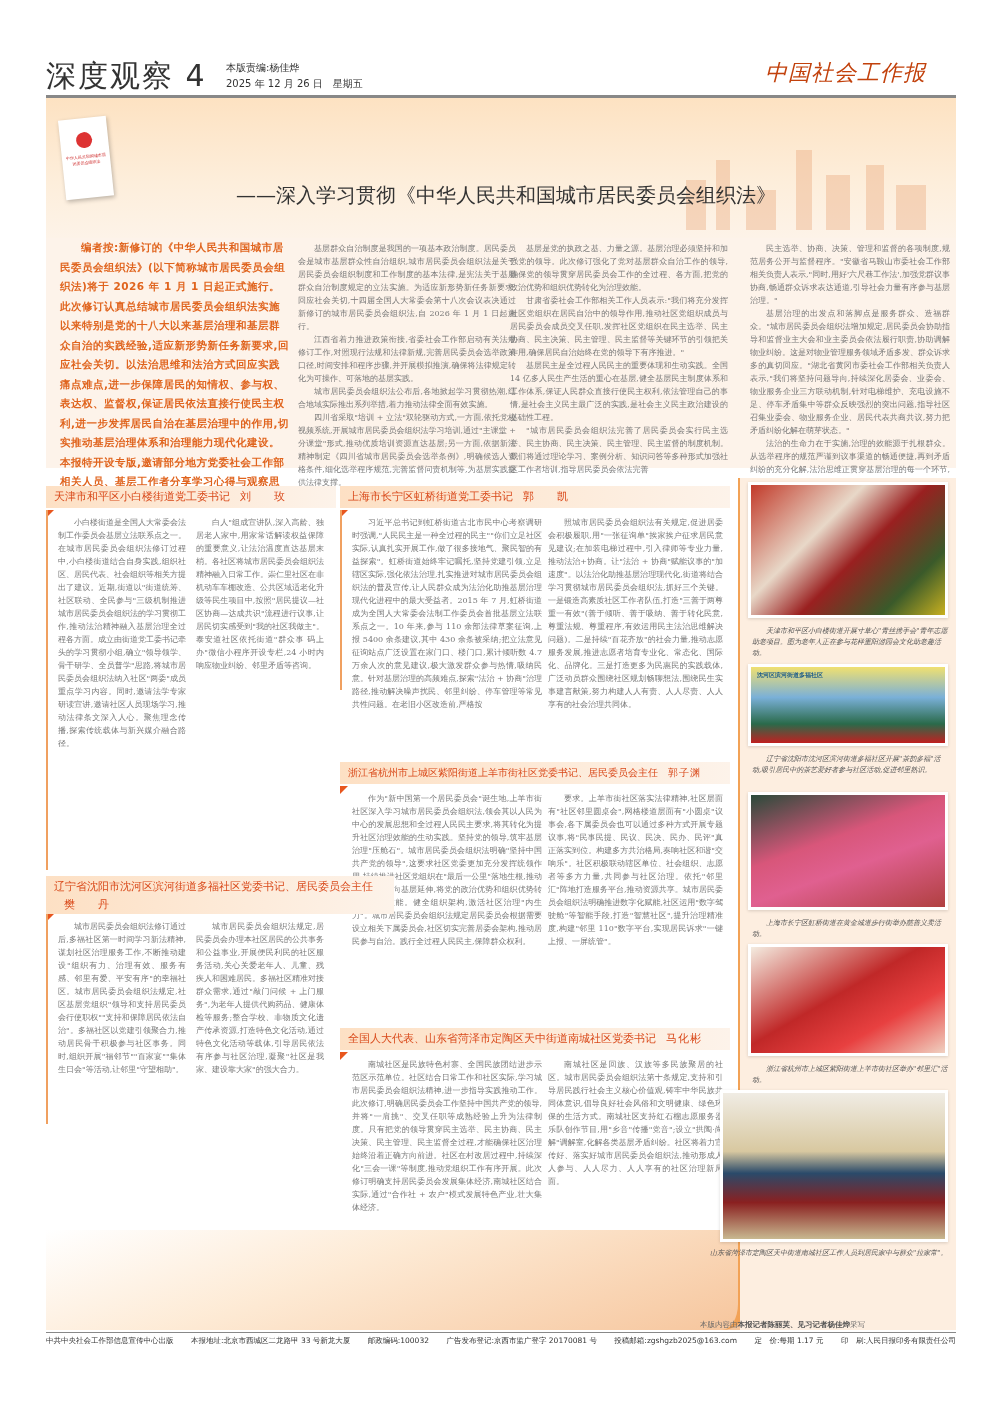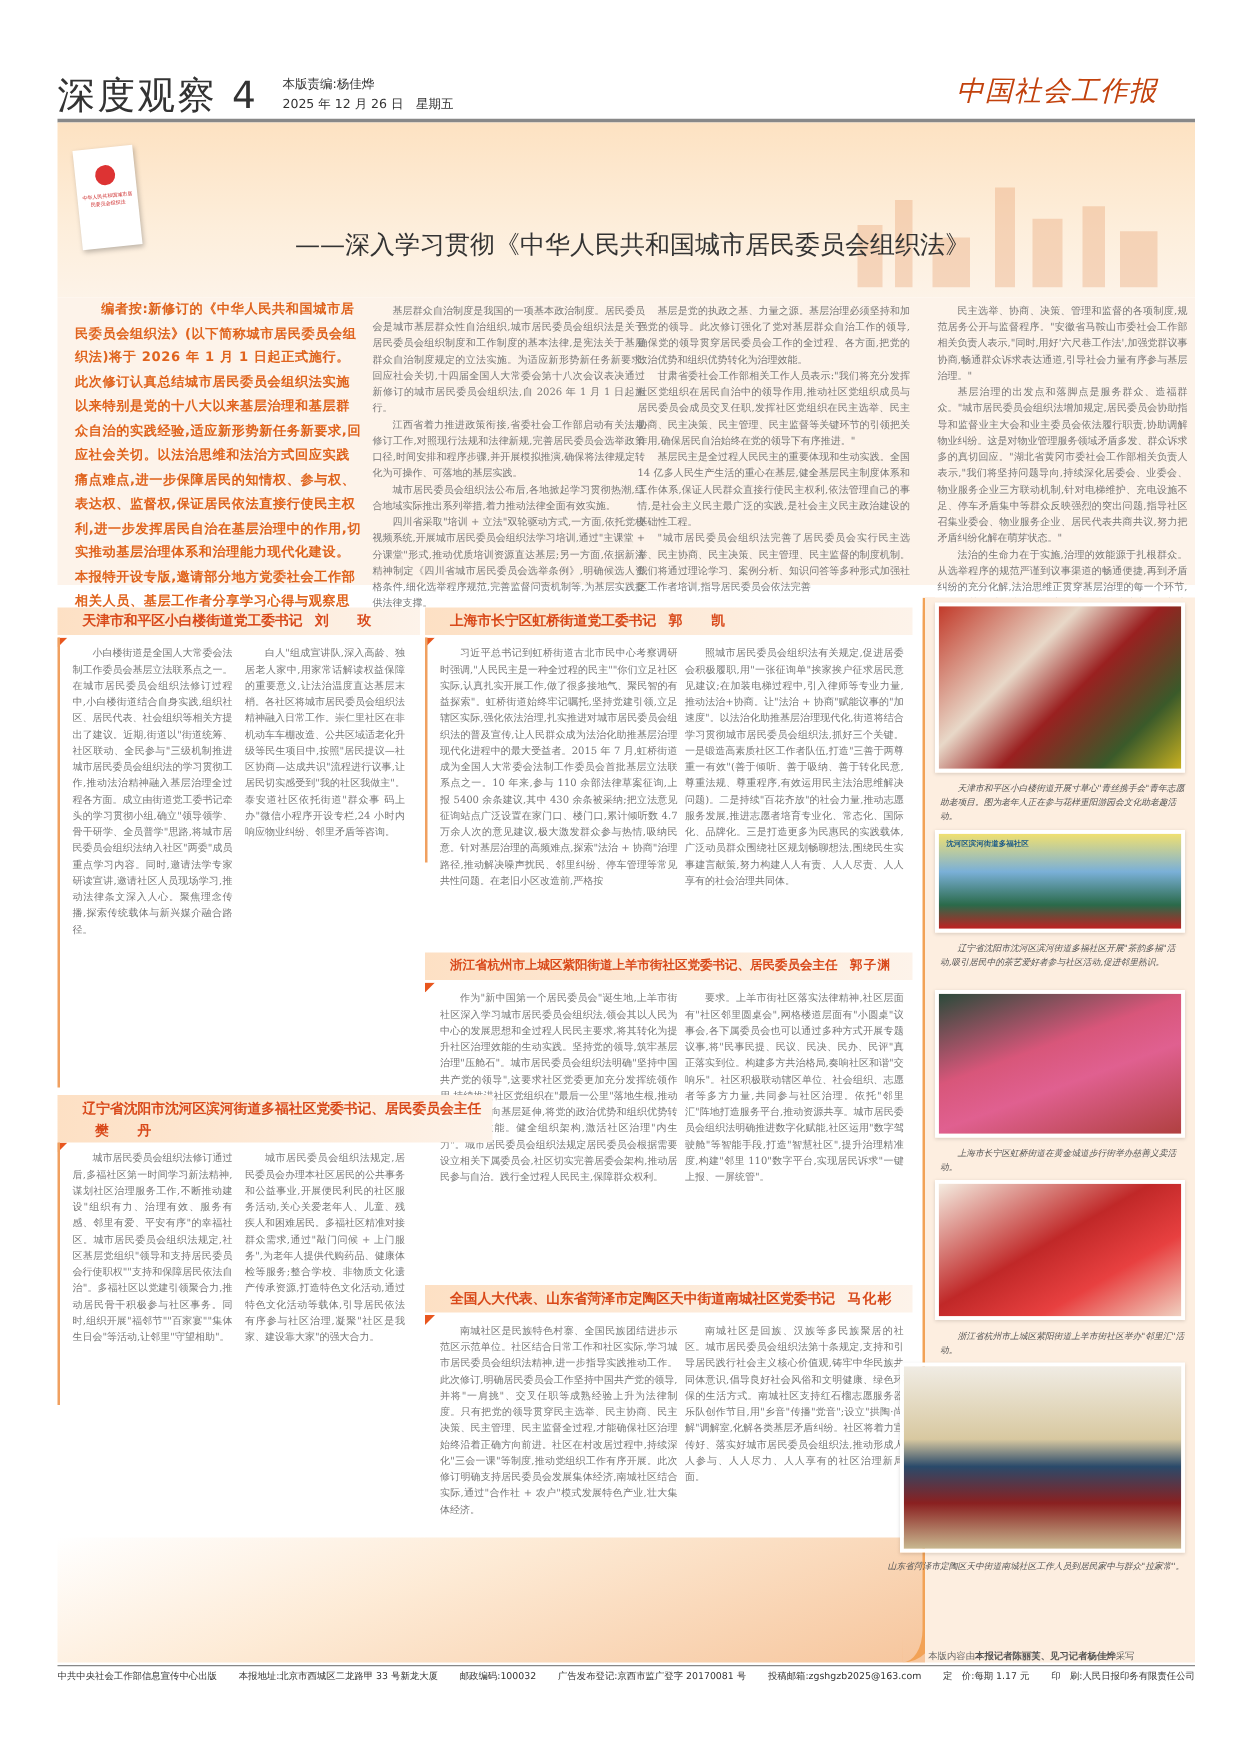--- a/index.html
+++ b/index.html
@@ -13,28 +13,28 @@
 .book{position:absolute;left:16px;top:20px;width:48px;height:80px;background:#fff;transform:rotate(-6deg);box-shadow:1px 2px 4px rgba(0,0,0,.25)}
 .book .emb{position:absolute;left:16px;top:14px;width:16px;height:16px;border-radius:50%;background:#d33}
 .book .bt{position:absolute;left:4px;top:36px;width:40px;font-size:4px;color:#c22;line-height:6px;text-align:center}
 .skyline{position:absolute;right:20px;bottom:8px;width:260px;height:90px;opacity:.35}
 .headline{position:absolute;left:96px;top:22px;font-size:36px;font-weight:bold;color:#e8461c;letter-spacing:1px;text-shadow:1px 1px 0 #fff}
 .subhead{position:absolute;left:190px;top:84px;font-family:"DejaVu Serif",serif;font-size:20px;color:#333}
 .intro-area{position:absolute;left:46px;top:238px;width:910px;height:230px;background:#fdf3ea}
 .col{position:absolute;font-size:8px;line-height:13px;color:#777;text-align:justify;font-family:"DejaVu Serif",serif}
 .col p{text-indent:2em}
 .editor-note{position:absolute;left:14px;top:0;width:230px;font-size:10.5px;line-height:19.5px;color:#e0641e;font-weight:bold;text-indent:2em;letter-spacing:.5px}
-.sec-head{position:absolute;height:22px;background:linear-gradient(90deg,#fde0c4,#fdf3ea);font-size:11px;font-weight:bold;color:#d9491a;line-height:22px;padding-left:20px;white-space:nowrap}
+.sec-head{position:absolute;height:22px;background:linear-gradient(90deg,#fde0c4,#fdf3ea);font-size:11px;font-weight:normal;color:#d9491a;line-height:22px;padding-left:8px;white-space:nowrap}
 .sec-head .name{margin-left:10px;letter-spacing:6px}
 .marker{position:absolute;width:8px;height:8px;background:#e8561e;clip-path:polygon(0 0,100% 0,0 100%)}
 .vline{position:absolute;width:2px;background:#f0a060}
 .photos{position:absolute;left:740px;top:478px;width:216px;height:852px;background:#fdeee0}
 .photo{position:absolute;left:8px;width:200px;border:3px solid #fff;box-shadow:0 1px 3px rgba(0,0,0,.15)}
 .cap{position:absolute;left:12px;width:196px;font-size:7px;line-height:11px;color:#555;font-family:"DejaVu Serif",serif;font-style:italic;text-indent:2em}
-.credit{position:absolute;left:720px;top:1320px;width:210px;text-align:center;font-size:7.5px;color:#666}
+.credit{position:absolute;left:700px;top:1320px;width:210px;text-align:left;font-size:7.5px;color:#666}
 .credit b{color:#555}
 .bottom-art{position:absolute;left:46px;top:1230px;width:694px;height:100px;background:linear-gradient(160deg,#fff 0%,#fde6cc 40%,#f4b784 100%);opacity:.8}
 .footer-rule{position:absolute;left:46px;top:1332px;width:910px;height:1px;background:#888}
 .footer{position:absolute;left:46px;top:1336px;width:910px;font-size:7.5px;color:#333;white-space:nowrap;display:flex;justify-content:space-between}
 .swoosh{position:absolute;left:722px;top:478px;width:26px;height:852px;border-right:10px solid #f2a256;border-radius:0 0 60px 0}
 </style>
 </head>
 <body>
 
 <div class="masthead">

